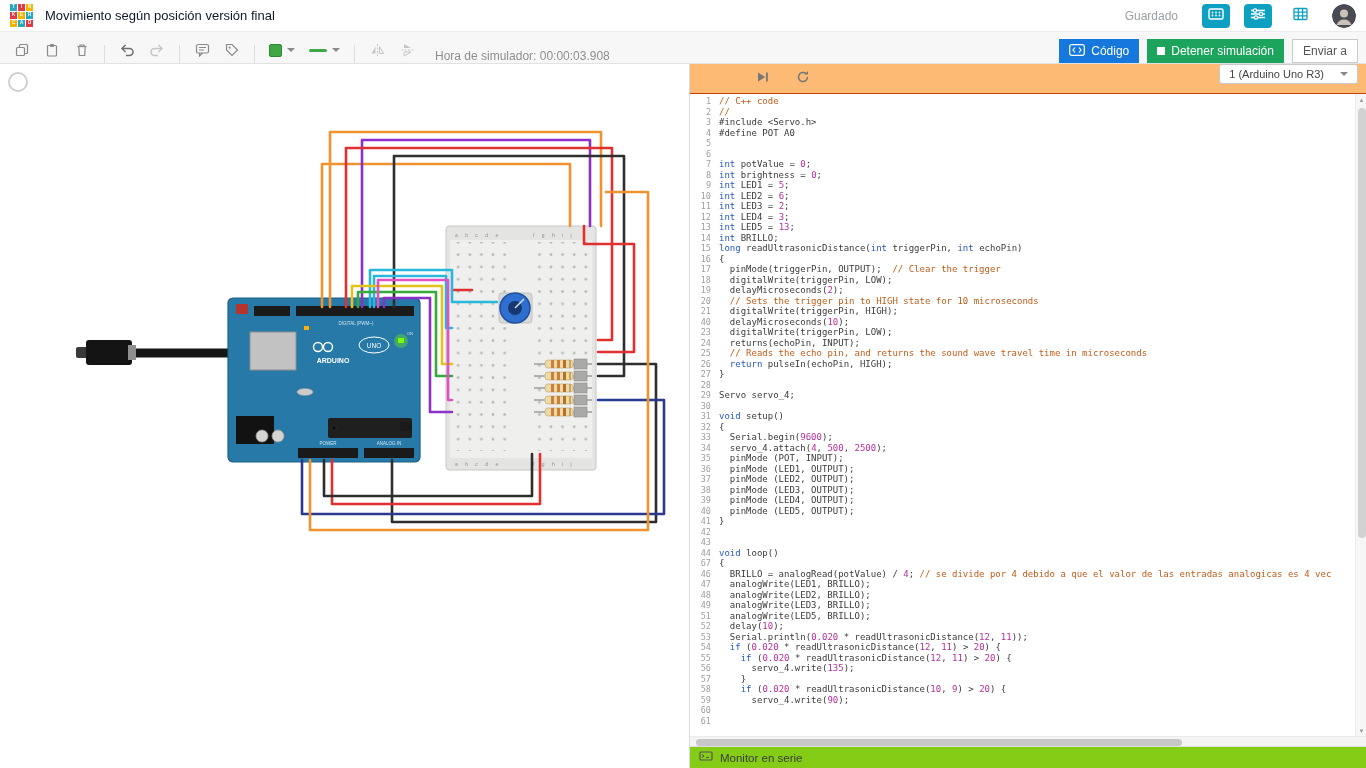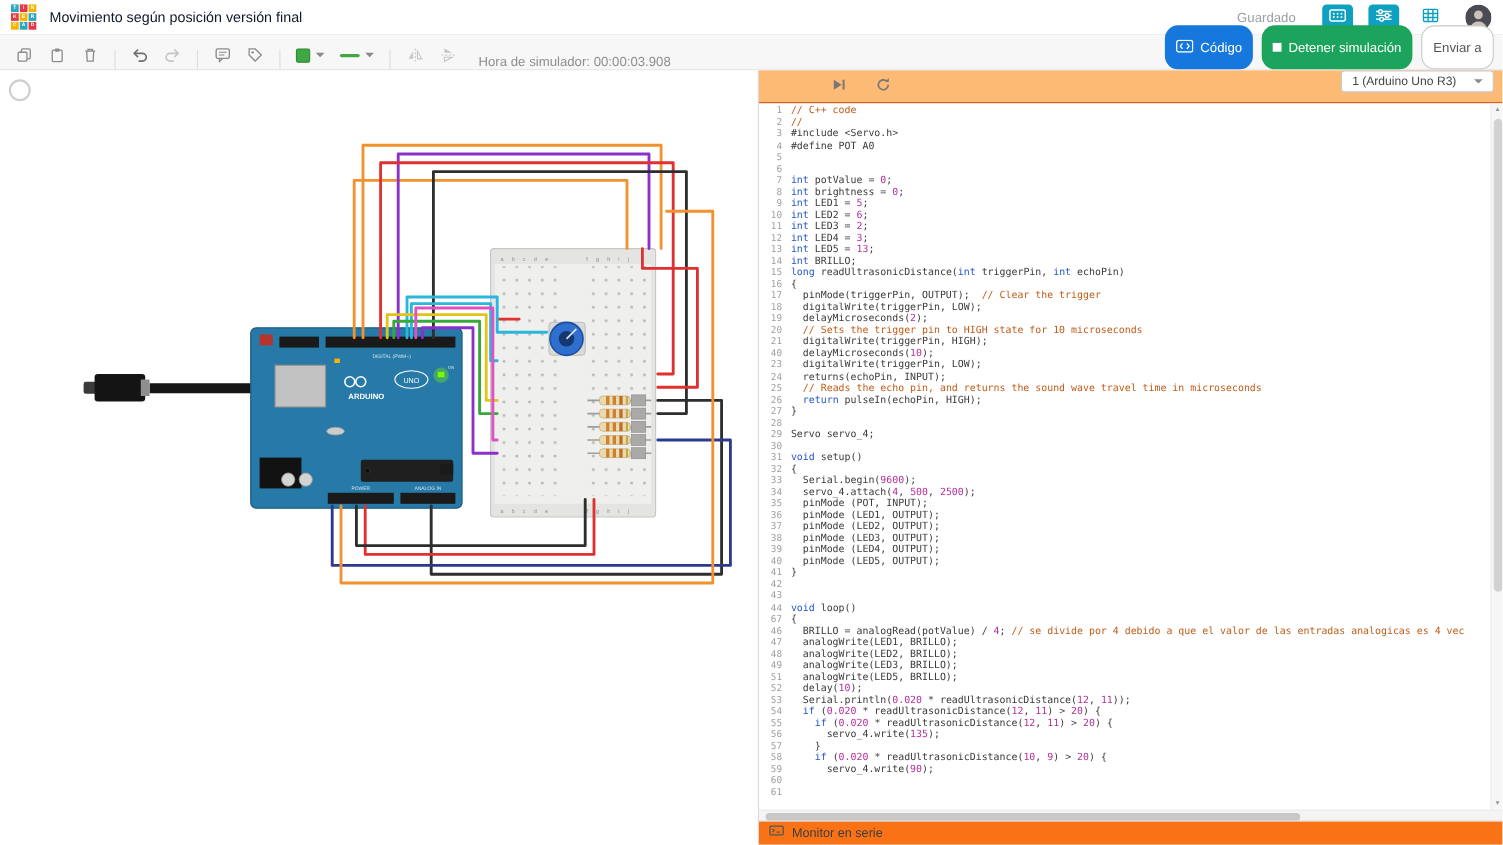--- a/index.html
+++ b/index.html
@@ -20,21 +20,21 @@
   
   .toolbar{height:32px;background:#f7f7f7;border-bottom:1px solid #e2e2e2;display:flex;align-items:flex-end;padding:0 8px;gap:2px}
   .ticon{width:28px;height:26px;display:flex;align-items:center;justify-content:center;border-radius:3px;cursor:pointer}
   .tool-sep{width:1px;height:18px;background:#ddd;margin:0 6px}
   .dd{display:flex;align-items:center;gap:5px;padding:0 6px;height:26px;border-radius:3px;cursor:pointer}
   .color-swatch{width:13px;height:13px;border-radius:2px;background:#3fa844;border:1px solid #2e8a35}
   .wire-swatch{width:18px;height:3px;border-radius:2px;background:#3fa844}
   .caret{width:0;height:0;border-left:4px solid transparent;border-right:4px solid transparent;border-top:4px solid #8a8a8a}
   .sim-time{color:#8e8e8e;font-size:12px;margin-left:12px}
   .tb-right{margin-left:auto;display:flex;gap:8px;align-items:center}
-  .btn{height:40px;border-radius:12px;font-size:12px;display:flex;align-items:center;gap:6px;padding:0 10px;border:none;cursor:pointer;font-family:inherit;white-space:nowrap}
+  .btn{height:24px;border-radius:0;font-size:12px;display:flex;align-items:center;gap:6px;padding:0 10px;border:none;cursor:pointer;font-family:inherit;white-space:nowrap}
   .btn-code{background:#1677dd;color:#fff}
   .btn-stop{background:#1ca45c;color:#fff}
   .btn-send{background:#fff;color:#555;border:1px solid #c9c9c9}
   .stop-sq{width:8px;height:8px;background:#fff;display:inline-block}
 
   
   .main{display:flex;height:704px}
   .canvas{width:690px;position:relative;background:#fff;border-right:1px solid #d9d9d9;overflow:hidden}
   .fit-btn{position:absolute;left:8px;top:8px;width:20px;height:20px;border-radius:50%;border:2px solid #cfcfcf;background:transparent;cursor:pointer}
 
@@ -50,21 +50,21 @@
   .ln{flex:0 0 21px;text-align:right;color:#9e9e9e;margin-right:8px;font-size:8.5px}
   .cd{color:#3a3a3a;flex:1;overflow:hidden}
   .tk-k{color:#2457c5}
   .tk-n{color:#b5309b}
   .tk-c{color:#bf5b17}
   .vscroll{position:absolute;top:0;right:0;bottom:0;width:11px;background:#f6f6f6;border-left:1px solid #ececec}
   .vscroll .arr{position:absolute;left:0;width:11px;height:11px;font-size:6px;color:#999;display:flex;align-items:center;justify-content:center;cursor:pointer}
   .vthumb{position:absolute;top:14px;left:1.5px;width:8px;height:430px;background:#d2d2d2;border-radius:4px;cursor:pointer}
   .hscroll{height:10px;background:#f4f4f4;position:relative;border-top:1px solid #eaeaea}
   .hthumb{position:absolute;top:1.5px;left:6px;width:486px;height:7px;background:#c7c7c7;border-radius:4px;cursor:pointer}
-  .serial-bar{height:22px;border-top:1px solid #ddd;display:flex;gap:7px;padding:0 9px;align-items:center;font-size:11.5px;color:#3c3c3c;background:#f97316;cursor:pointer}
+  .serial-bar{height:22px;border-top:1px solid #ddd;display:flex;gap:7px;padding:0 9px;align-items:center;font-size:11.5px;color:#3c3c3c;background:#84cc16;cursor:pointer}
 
   
   #wires path{fill:none;stroke-width:2.6;stroke-linecap:round;stroke-linejoin:round}
   svg text{font-family:"Liberation Sans",sans-serif}
 </style>
 </head>
 <body>
 
 <div class="topbar">
   <div class="logo">

